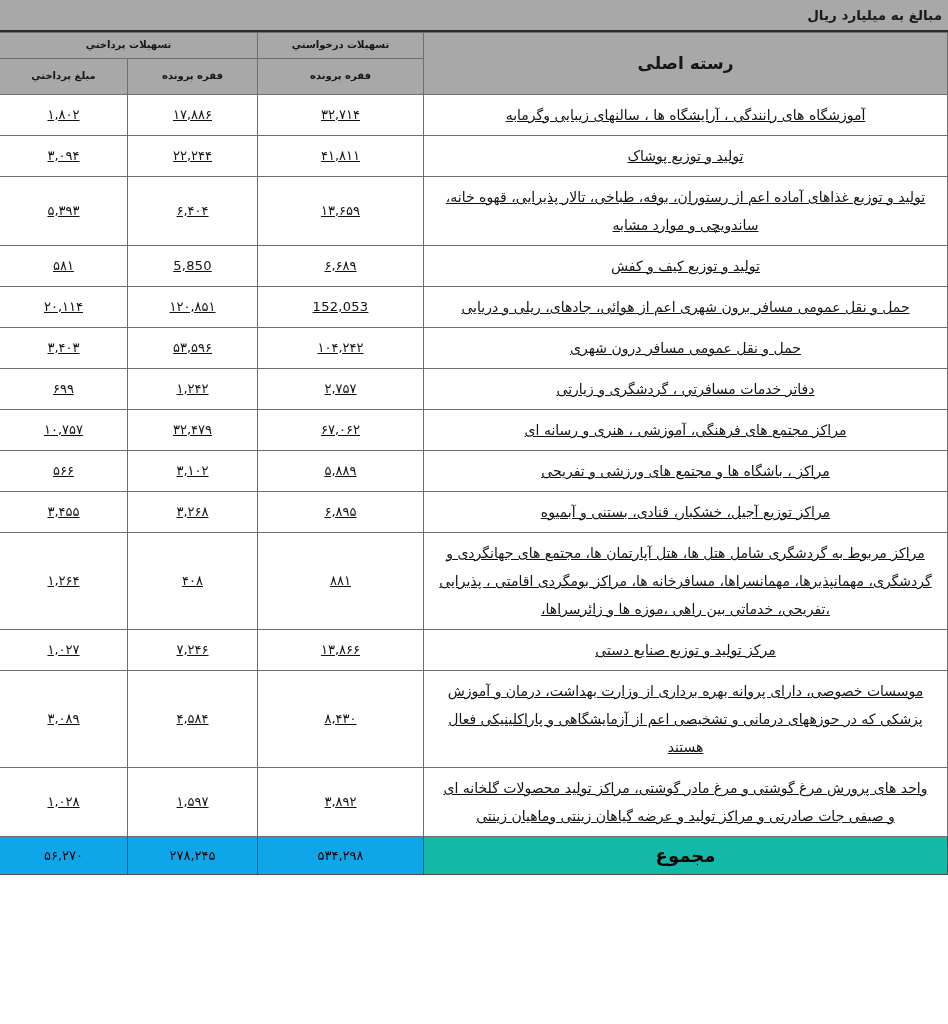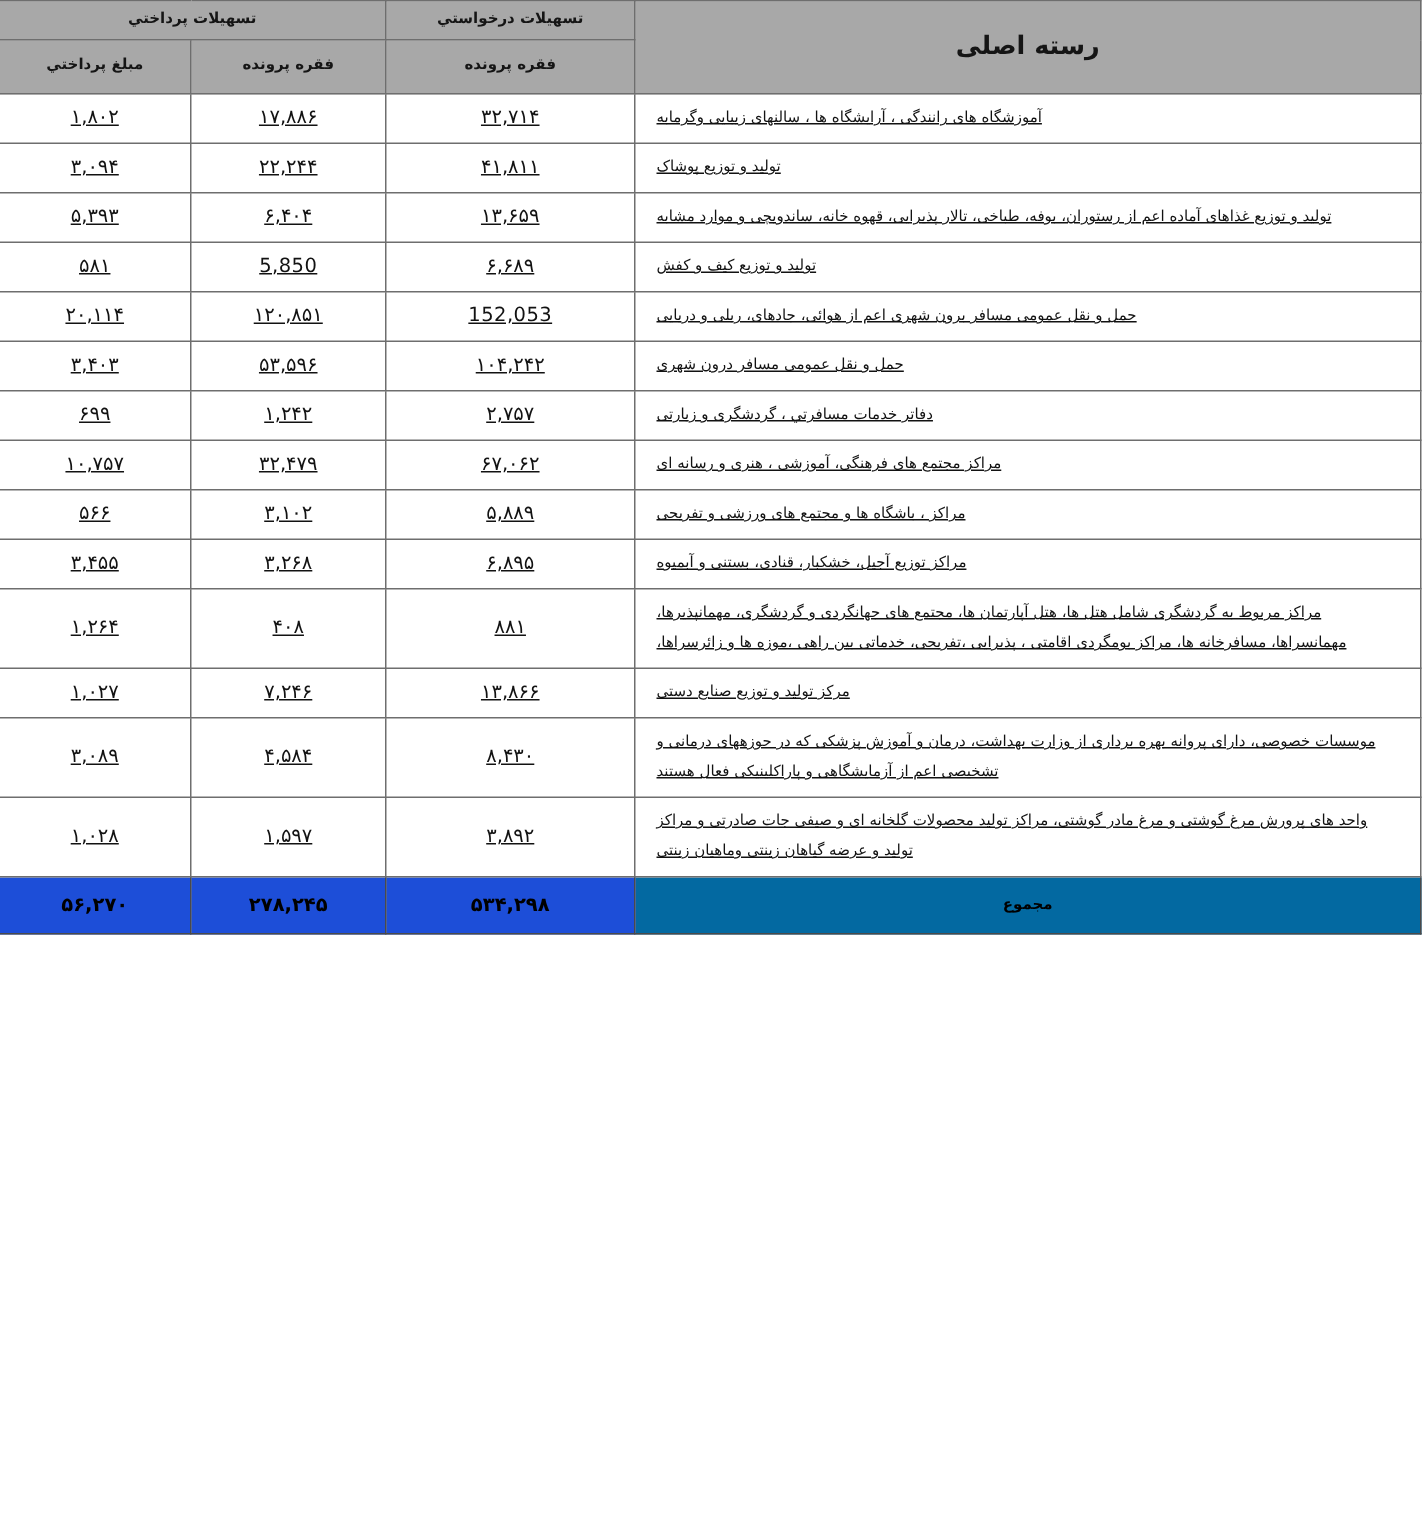--- a/index.html
+++ b/index.html
@@ -85,52 +85,55 @@
 
   
   tbody td {
     background: #ffffff;
     color: #121212;
     font-size: 12.5px;
     line-height: 1.85;
     text-decoration: underline;
   }
   tbody td.cat-cell {
-    text-align: left;
+    text-align: center;
     padding: 6px 14px;
-    font-size: 10px;
+    font-size: 14px;
     line-height: 2.0;
   }
   tbody td.num-cell {
     font-size: 13px;
     letter-spacing: 0.3px;
   }
 
   
   tr.total-row td {
-    background: #1d4ed8;
+    background: #0ea5e9;
     font-size: 13px;
-    font-weight: bold;
+    font-weight: normal;
     height: 38px;
     border: 1px solid #4a4a4a;
   }
   tr.total-row td.total-label {
-    background: #0369a1;
-    font-size: 10px;
+    background: #14b8a6;
+    font-size: 18px;
     font-weight: bold;
   }
 
   
   tbody tr td { border-top: 1px solid #555; border-bottom: 1px solid #555; }
 </style>
 </head>
 <body>
 
 <div id="page">
 
+  <div class="title-bar">
+    <span class="title-text">مبالغ به میلیارد ریال</span>
+  </div>
 
   <table class="main-table">
     <colgroup>
       <col class="col-cat">
       <col class="col-reqn">
       <col class="col-paidn">
       <col class="col-paida">
     </colgroup>
     <thead>
       <tr>

